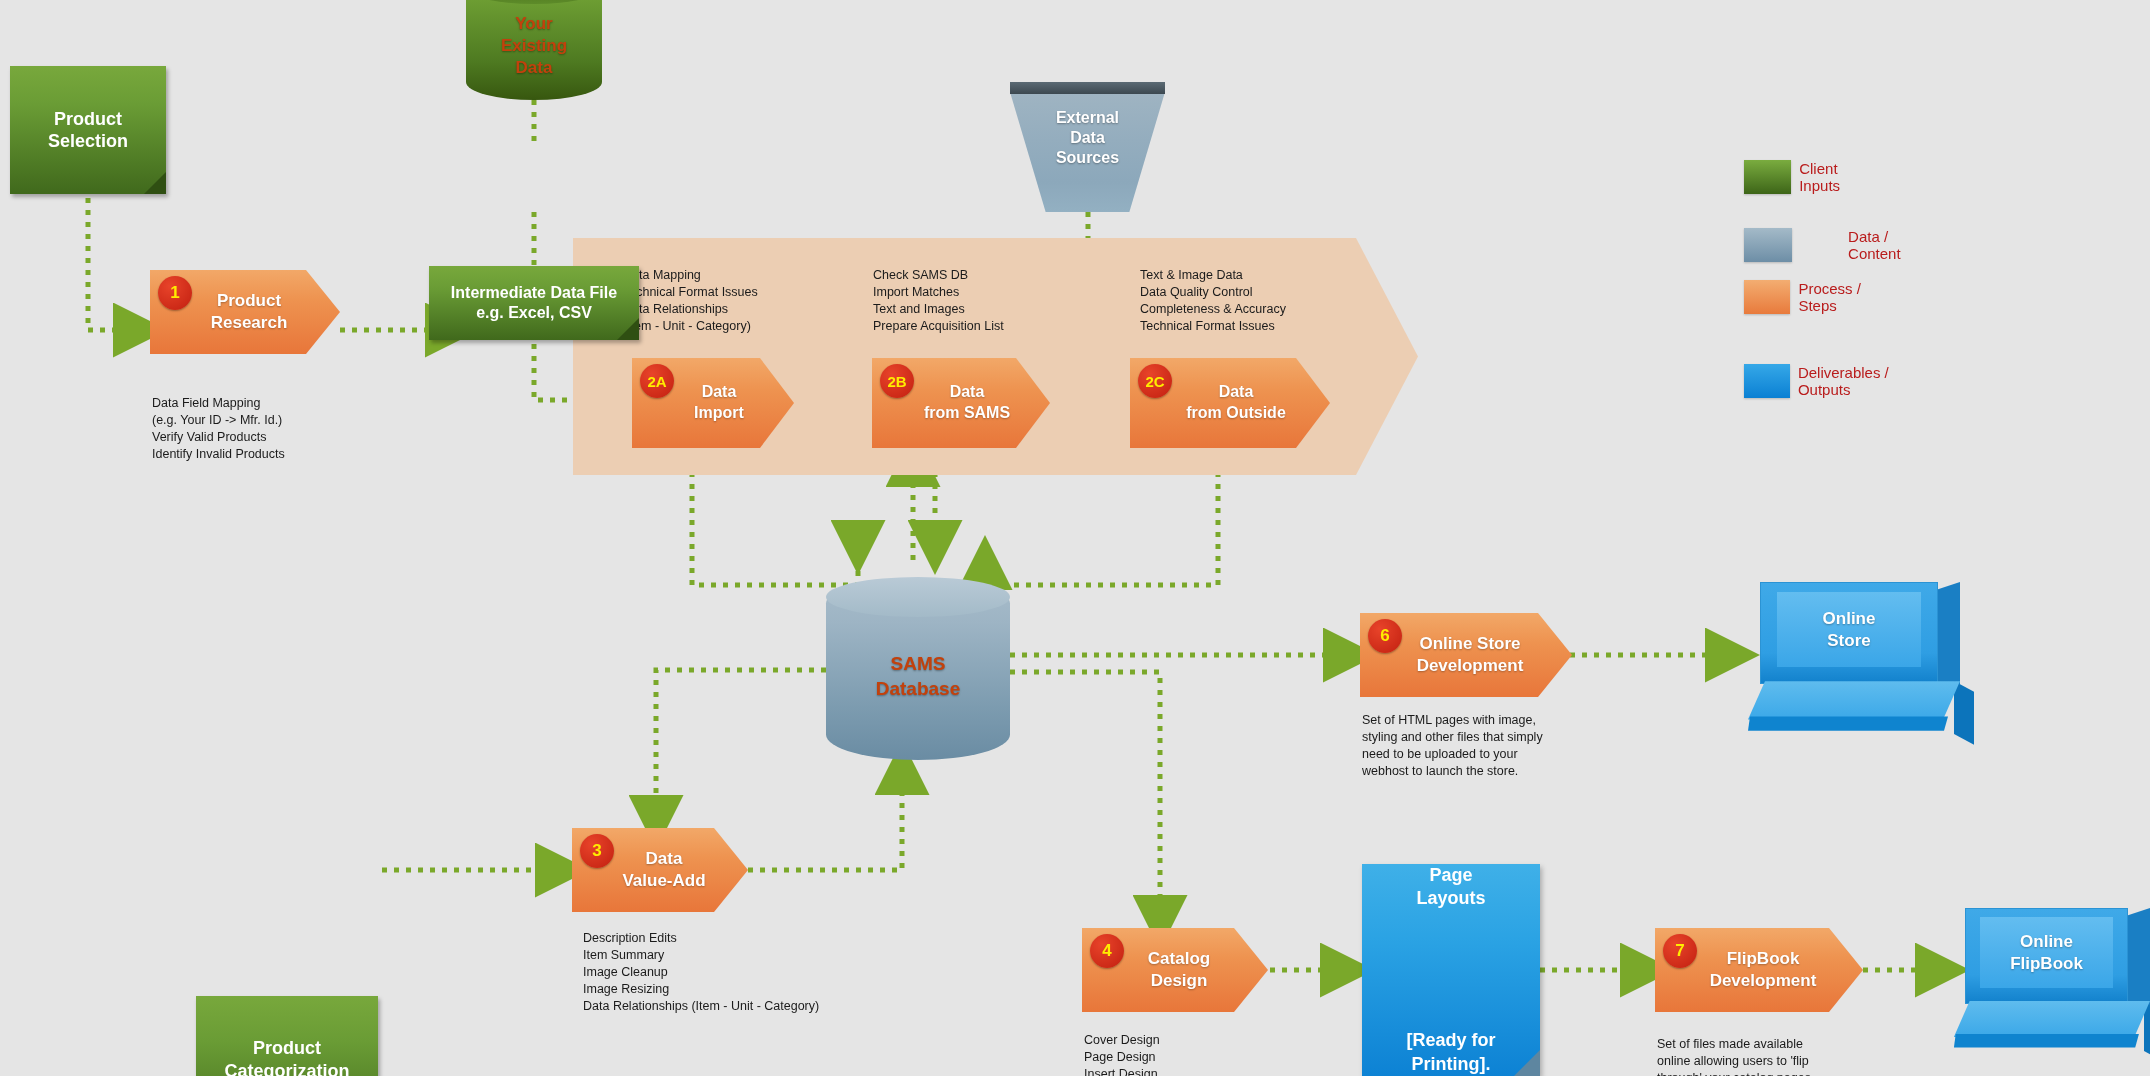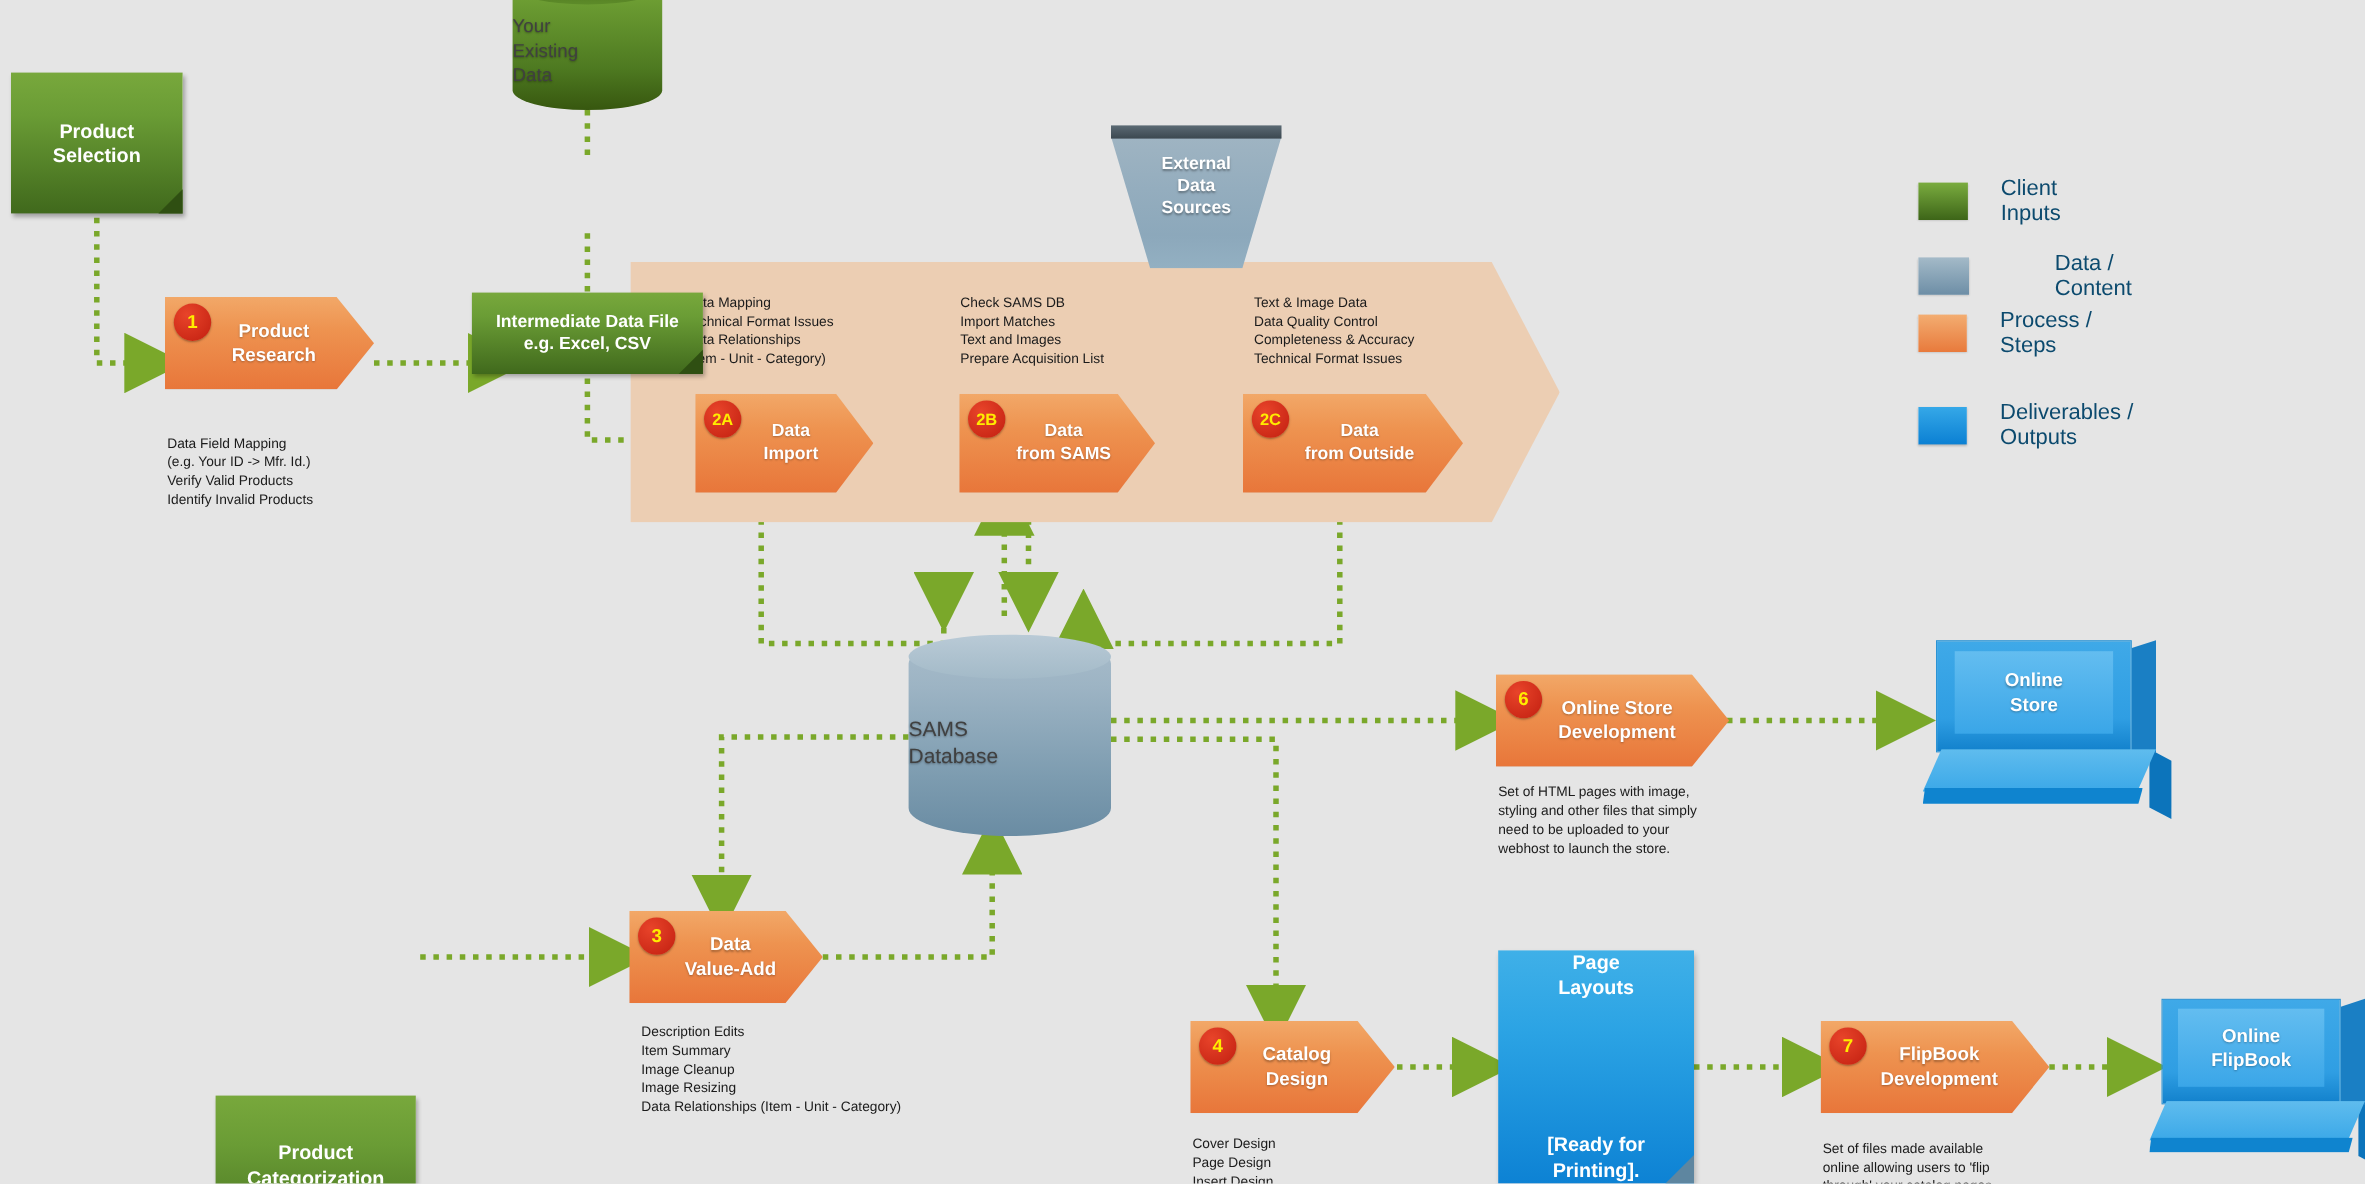--- a/index.html
+++ b/index.html
@@ -41,26 +41,26 @@
     position:absolute; left:0; right:0; top:-1px; height:26%;
     border-radius:50%; background:linear-gradient(to bottom,#3f6315,#5d8b29);
   }
   .cyl-blue .body { background:linear-gradient(to bottom,#a9bdcb 0%,#9db4c4 25%,#7d9cb0 70%,#6a8ca3 100%); }
   .cyl-blue .top {
     position:absolute; left:0; right:0; top:-1px; height:22%;
     border-radius:50%; background:linear-gradient(to bottom,#b9cad6,#a3bac8);
   }
   .cyl .label {
     position:absolute; left:0; right:0; top:50%; transform:translateY(-50%);
-    text-align:left; color:#404040; font-weight:normal; line-height:1.28;
+    text-align:center; color:#c2410c; font-weight:bold; line-height:1.28;
     text-shadow:0 1px 2px rgba(0,0,0,.35);
   }
 
   
-  .funnel { position:absolute;margin-top:32px; }
+  .funnel { position:absolute; }
   .funnel .cap {
     position:absolute; left:0; top:0; width:100%; height:12px;
     background:linear-gradient(to bottom,#5b6a74,#3c4850);
   }
   .funnel .body {
     position:absolute; left:0; top:10px; width:100%; bottom:0;
     background:linear-gradient(to bottom,#9fb4c2 0%,#94adbe 40%,#8ca8bb 75%,#93b0c2 100%);
     clip-path:polygon(0% 0%, 100% 0%, 77% 100%, 23% 100%);
   }
   .funnel .label {
@@ -170,21 +170,21 @@
   .banner div { line-height:1.5; text-shadow:0 1px 2px rgba(0,0,0,.3); }
 
   
   .legend { position:absolute; }
   .legend-row { position:absolute; display:flex; align-items:center; }
   .legend-sw { width:66px; height:34px; box-shadow:0 1px 2px rgba(0,0,0,.2); }
   .sw-green { background:linear-gradient(to bottom,#7aac3f,#3d6518); }
   .sw-slate { background:linear-gradient(to bottom,#a4bac8,#6d8ea6); }
   .sw-orange{ background:linear-gradient(to bottom,#f3ad71,#e87a3c); }
   .sw-blue  { background:linear-gradient(to bottom,#35a8e8,#0b80d3); }
-  .legend-lbl { margin-left:30px; color:#0c4a6e; font-size:20px; }
+  .legend-lbl { margin-left:8px; color:#b91c1c; font-size:15px; }
 </style>
 </head>
 <body>
 
 <div id="canvas">
 
   <svg class="wires" viewBox="0 0 2150 1076">
     <defs>
       <marker id="ar" markerWidth="11" markerHeight="11" refX="7" refY="5.5" orient="auto">
         <path d="M0,0 L11,5.5 L0,11 Z" fill="#7aa82a"></path>

